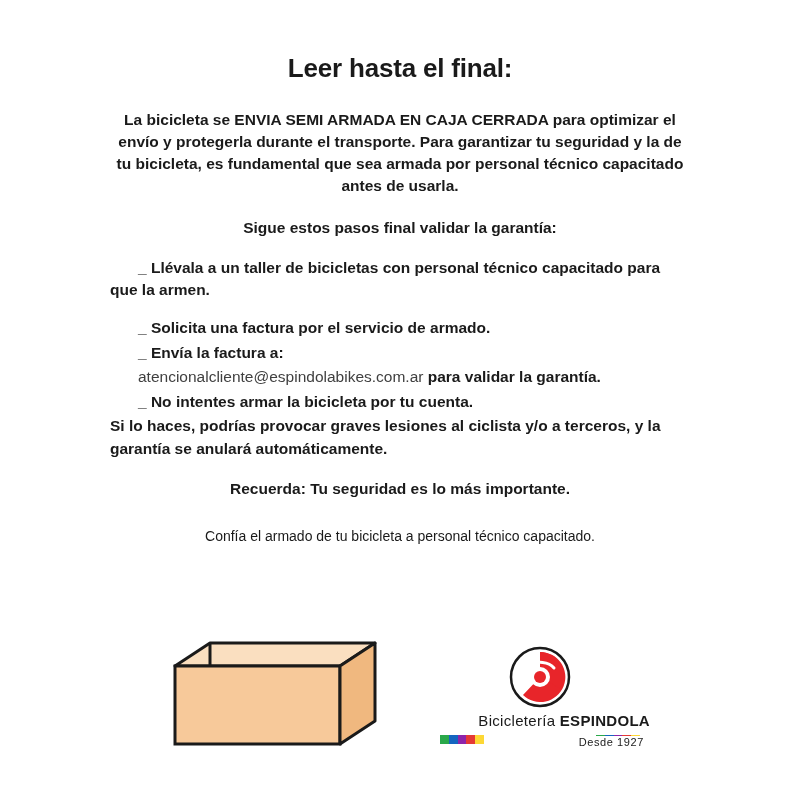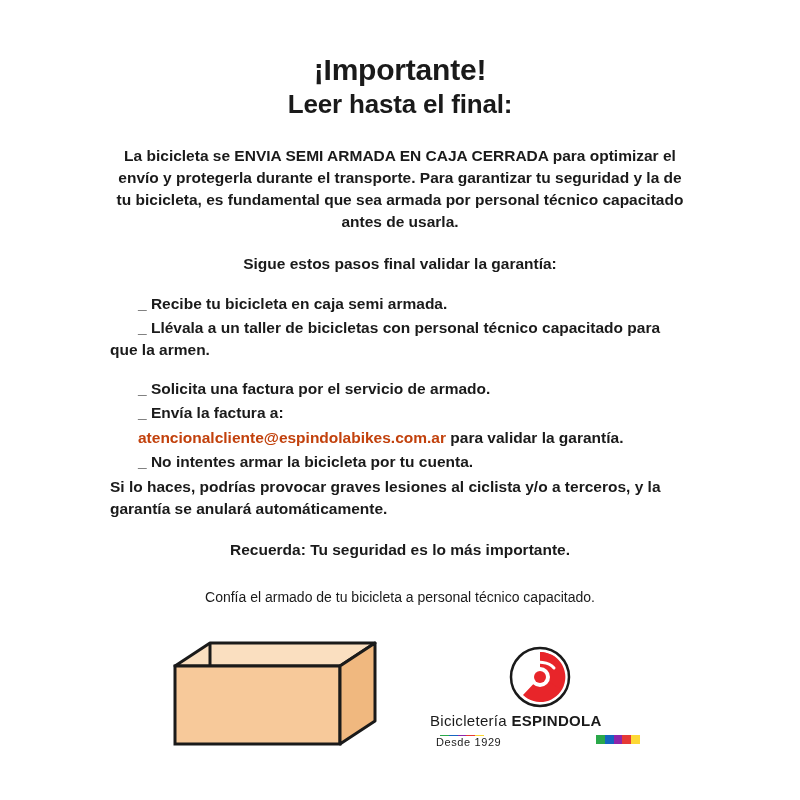--- a/index.html
+++ b/index.html
@@ -60,22 +60,22 @@
     margin-bottom: 2px;
   }
   .step-indent {
     display: inline-block;
     width: 28px;
   }
   .step-gap {
     height: 14px;
   }
   .email {
-    color: #c2410c;
-    font-weight: bold;
+    color: #404040;
+    font-weight: normal;
   }
   .email-line {
     padding-left: 28px;
   }
   .warn-line {
     font-size: 15.5px;
     font-weight: bold;
     line-height: 1.45;
   }
   .closing {
@@ -102,21 +102,21 @@
     left: 170px;
     bottom: 0;
     width: 210px;
     height: 110px;
   }
   .brand {
     position: absolute;
     right: 150px;
     bottom: 2px;
     width: 220px;
-    text-align: left;
+    text-align: right;
   }
   .brand-logo {
     width: 62px;
     height: 62px;
     margin: 0 auto 4px auto;
     position: relative;
   }
   .brand-name {
     font-size: 15px;
     letter-spacing: 0.3px;
@@ -149,32 +149,28 @@
   .stripe-bar.left { left: 10px; }
   .stripe-bar.right { right: 10px; }
   .stripe-bar i { flex: 1 1 auto; display: block; }
 </style>
 </head>
 <body>
 
 <div class="page">
 
   <div class="title-block">
-    <div class="title-line-1">¡Importante!</div>
     <div class="title-line-2">Leer hasta el final:</div>
   </div>
 
   <div class="intro">La bicicleta se ENVIA SEMI ARMADA EN CAJA CERRADA  para optimizar el envío y protegerla durante el transporte. Para garantizar tu seguridad y la de tu bicicleta, es fundamental que sea armada por personal técnico capacitado antes de usarla.</div>
 
   <div class="steps-heading">Sigue estos pasos final validar la garantía:</div>
 
   <div class="steps">
-    <div class="step">
-      <span class="step-indent"></span><span>_ Recibe tu bicicleta en caja semi armada.</span>
-    </div>
     <div class="step">
       <span class="step-indent"></span><span>_ Llévala a un taller de bicicletas con personal técnico capacitado para que la armen.</span>
     </div>
     <div class="step-gap"></div>
     <div class="step">
       <span class="step-indent"></span><span>_ Solicita una factura por el servicio de armado.</span>
     </div>
     <div class="step">
       <span class="step-indent"></span><span>_ Envía la factura a:</span>
     </div>
@@ -216,21 +212,21 @@
         <span class="b1">Bicicletería </span><span class="b2">ESPINDOLA</span>
       </div>
       <div class="brand-since">
         <span class="stripe-bar left">
           <i style="background:#2aa84a"></i>
             <i style="background:#1565c0"></i>
             <i style="background:#8e24aa"></i>
             <i style="background:#e53935"></i>
             <i style="background:#fdd835"></i>
         </span>
-        <span class="since-text">Desde 1929</span>
+        <span class="since-text">Desde 1927</span>
         <span class="stripe-bar right">
           <i style="background:#2aa84a"></i>
             <i style="background:#1565c0"></i>
             <i style="background:#8e24aa"></i>
             <i style="background:#e53935"></i>
             <i style="background:#fdd835"></i>
         </span>
       </div>
     </div>
 

